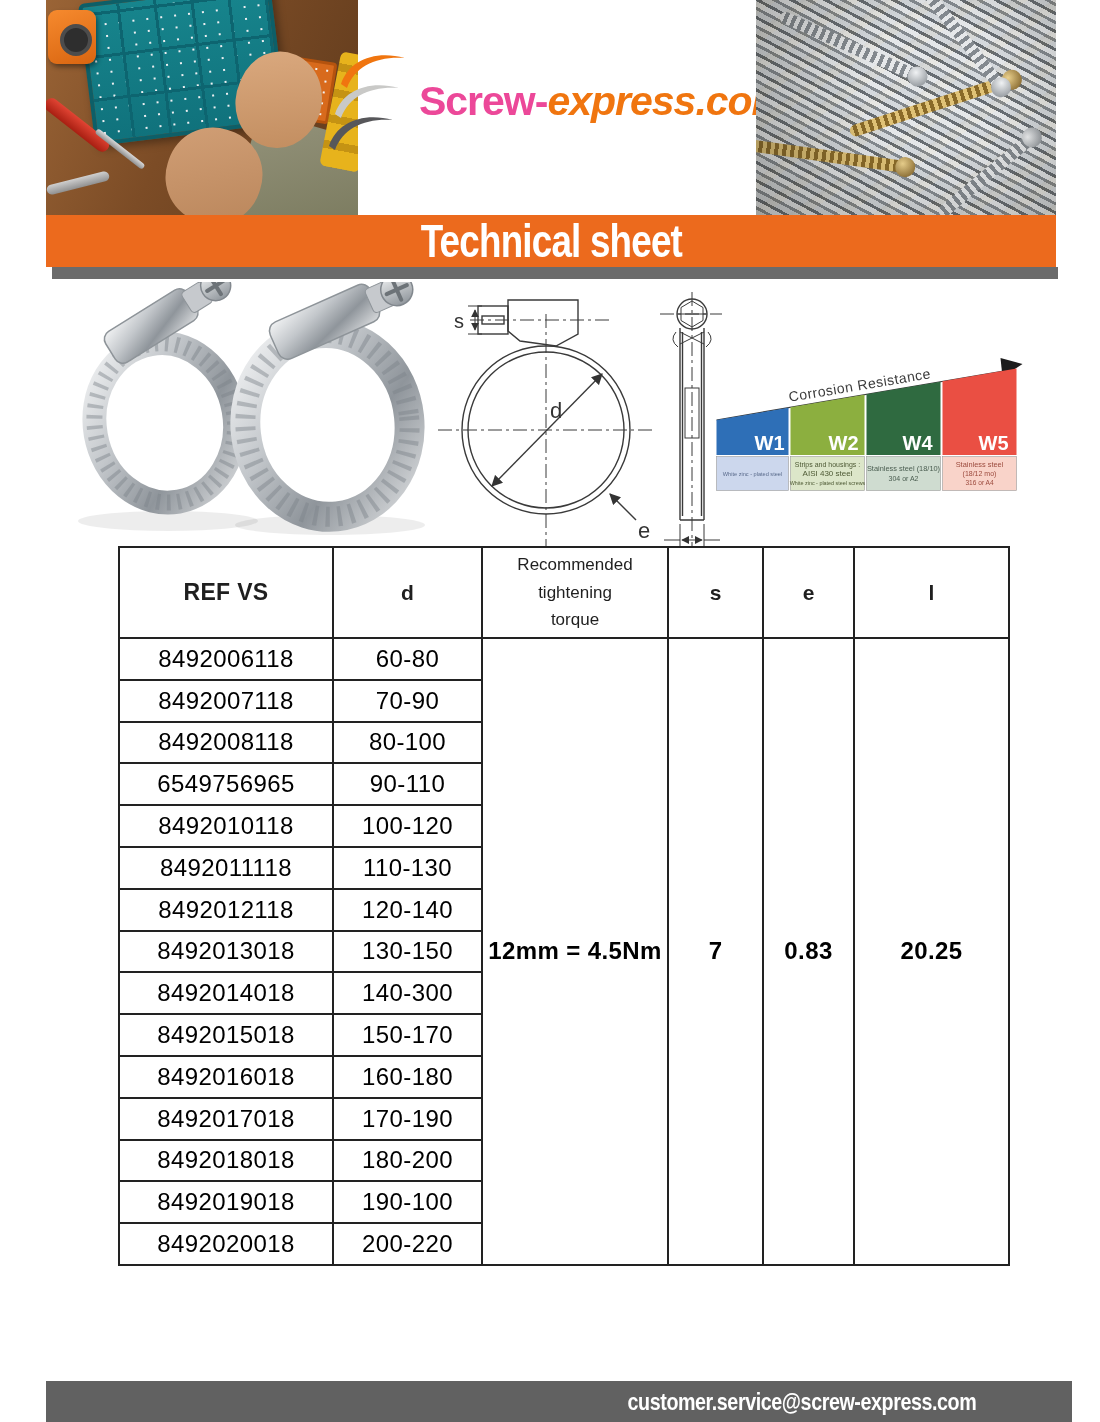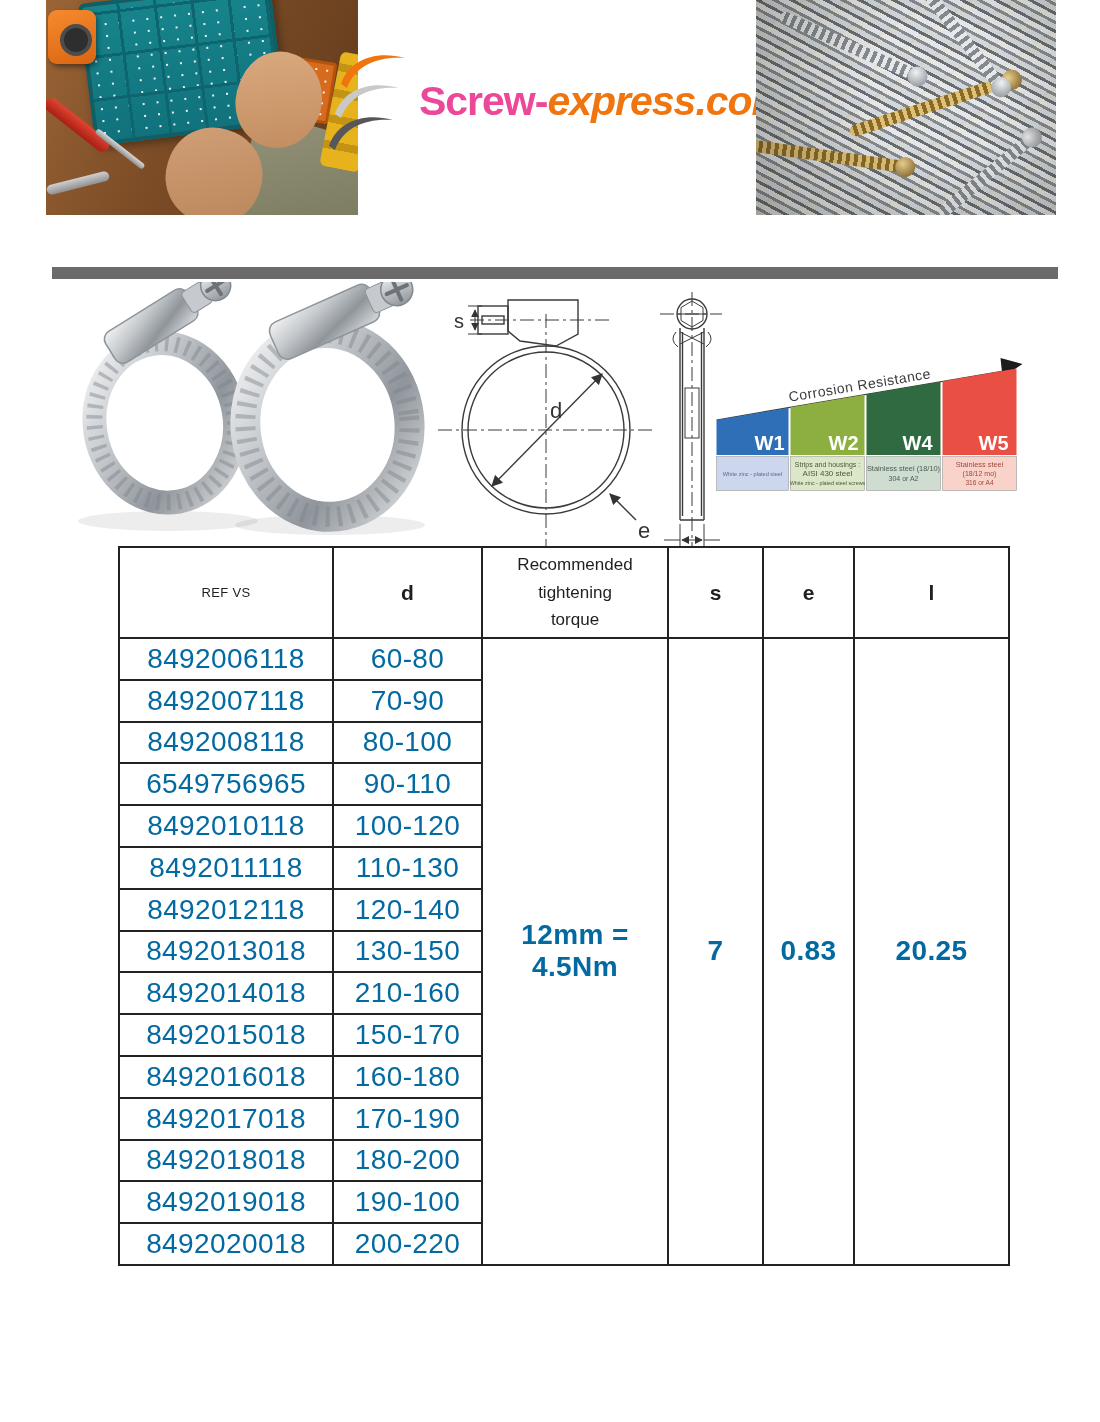--- a/index.html
+++ b/index.html
@@ -72,24 +72,24 @@
   
   #clamps-svg{left:58px;top:282px;width:368px;height:260px;}
   #drawing-svg{left:430px;top:288px;width:294px;height:264px;}
   #corrosion-svg{left:706px;top:356px;width:330px;height:142px;}
 
   
   #spec-table{left:118px;top:546px;width:890px;border-collapse:collapse;table-layout:fixed;}
   #spec-table th,#spec-table td{border:2px solid #222;text-align:center;vertical-align:middle;
     padding:0;background:#fff;}
   #spec-table thead th{height:89px;margin-top:25px;}
-  th.h-ref{font-size:13px;font-weight:400;letter-spacing:.3px;}
+  th.h-ref{font-size:23px;font-weight:700;letter-spacing:.3px;}
   th.h-bold{font-size:21px;font-weight:bold;}
   th.h-torque{font-size:17px;font-weight:400;line-height:1.62;}
-  #spec-table tbody td{height:39.8px;font-size:28px;letter-spacing:.4px;color:#0369a1;}
+  #spec-table tbody td{height:39.8px;font-size:24px;letter-spacing:.4px;color:#000000;}
   td.c-merged{font-size:20px;letter-spacing:.3px;font-weight:bold;}
 
   
   #footer-bar{left:46px;top:1381px;width:1026px;height:41px;background:#616161;
     display:flex;align-items:center;justify-content:flex-end;}
   #footer-bar .email{color:#fff;font-weight:bold;font-size:24px;letter-spacing:-.5px;
     margin-right:96px;transform:scaleX(.82);transform-origin:right center;white-space:nowrap;}
 </style>
 </head>
 <body>
@@ -125,20 +125,23 @@
 
   <div id="photo-right" class="abs">
     <div class="screw" style="left:18px;top:40px;width:150px;transform:rotate(24deg);"></div>
     <div class="screw gold" style="left:90px;top:100px;width:170px;transform:rotate(-18deg);"></div>
     <div class="screw" style="left:140px;top:30px;width:130px;transform:rotate(52deg);"></div>
     <div class="screw gold" style="left:-10px;top:150px;width:160px;transform:rotate(8deg);"></div>
     <div class="screw" style="left:170px;top:170px;width:120px;transform:rotate(-40deg);"></div>
     <div class="pr-vign"></div>
   </div>
 
+  <div id="banner" class="abs">
+    <div class="title">Technical sheet</div>
+  </div>
   <div id="banner-shadow" class="abs"></div>
 
   <svg id="clamps-svg" class="abs" viewBox="0 0 368 258">
     <defs>
       <linearGradient id="met" x1="0" y1="0" x2="1" y2="1">
         <stop offset="0" stop-color="#f4f5f6"></stop>
           <stop offset=".35" stop-color="#c3c7cb"></stop>
         <stop offset=".65" stop-color="#8f959b"></stop>
           <stop offset="1" stop-color="#dcdee0"></stop>
       </linearGradient>
@@ -306,21 +309,21 @@
         <tr>
           <td>8492012118</td>
           <td>120-140</td>
         </tr>
         <tr>
           <td>8492013018</td>
           <td>130-150</td>
         </tr>
         <tr>
           <td>8492014018</td>
-          <td>210-160</td>
+          <td>140-300</td>
         </tr>
         <tr>
           <td>8492015018</td>
           <td>150-170</td>
         </tr>
         <tr>
           <td>8492016018</td>
           <td>160-180</td>
         </tr>
         <tr>
@@ -335,14 +338,17 @@
           <td>8492019018</td>
           <td>190-100</td>
         </tr>
         <tr>
           <td>8492020018</td>
           <td>200-220</td>
         </tr>
       </tbody>
   </table>
 
+  <div id="footer-bar" class="abs">
+    <div class="email">customer.service@screw-express.com</div>
+  </div>
 
 </div>
 
 </body></html>

